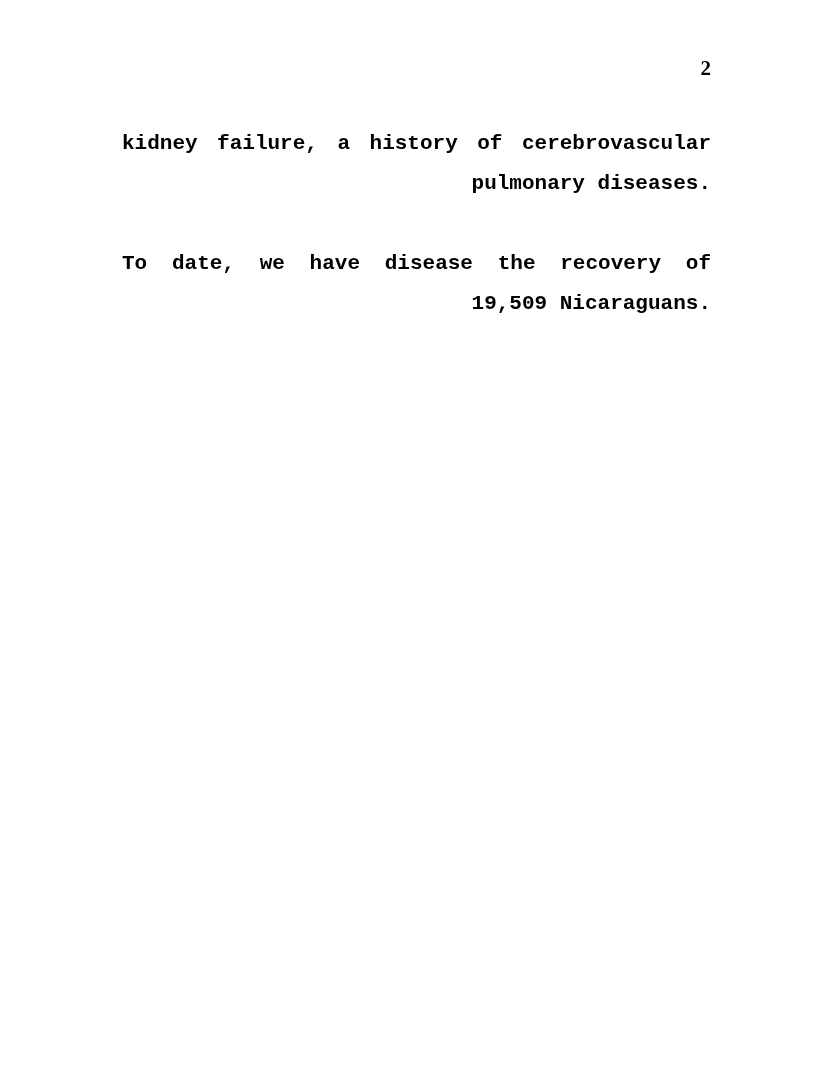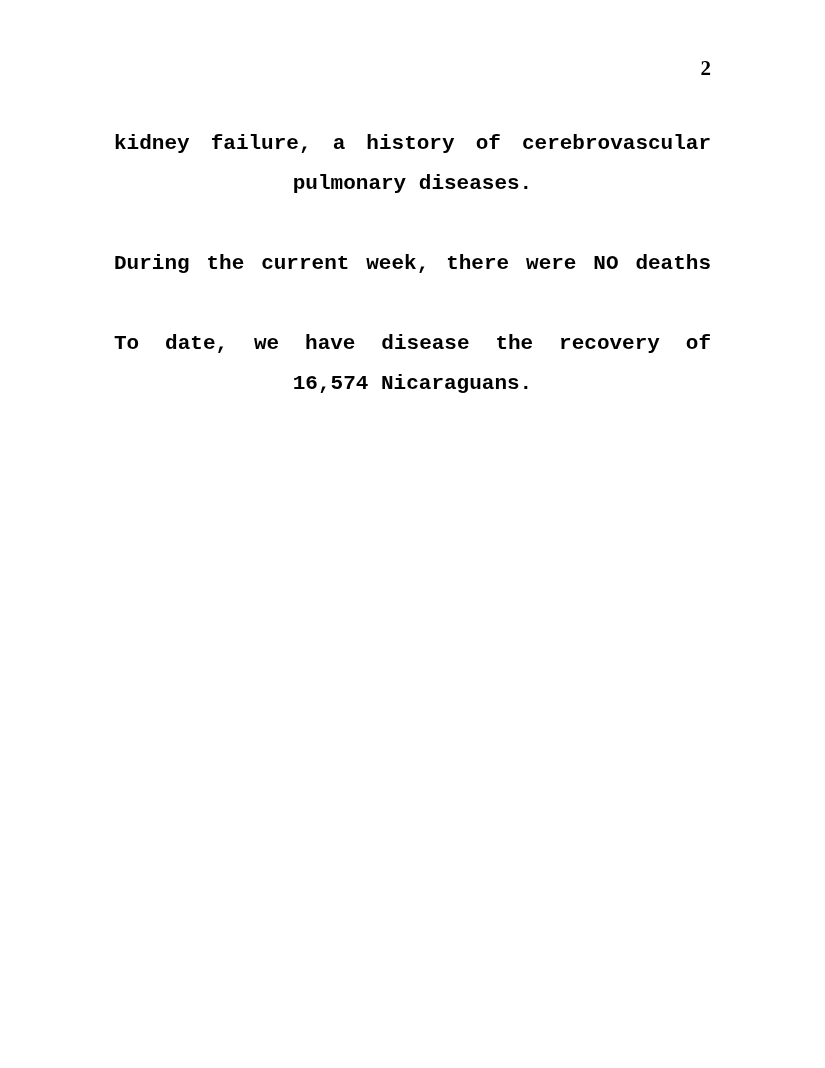--- a/index.html
+++ b/index.html
@@ -27,52 +27,52 @@
     font-family: "Liberation Serif", "DejaVu Serif", serif;
     font-weight: bold;
     font-size: 21px;
     line-height: 21px;
     text-align: right;
   }
 
   .body-text {
     margin-top: 45px;
     font-size: 21px;
+    margin-left: 8px;
   }
 
   .para {
     margin: 0 0 40px 0;
     padding: 0;
   }
 
   .line {
     display: block;
     line-height: 40px;
     white-space: normal;
-    text-align: center;
+    text-align: right;
   }
 
   .line.just {
     text-align: justify;
     text-align-last: justify;
   }
 </style>
 </head>
 <body>
 
 <div class="page">
   <div class="content">
     <div class="page-number">2</div>
     <div class="body-text">
         <p class="para">
           <span class="line just">kidney failure, a history of cerebrovascular</span>
           <span class="line">pulmonary diseases.</span>
         </p>
         <p class="para">
-          <span class="line just">During the current week, there were NO deaths</span>
         </p>
         <p class="para">
           <span class="line just">To date, we have disease the recovery of</span>
-          <span class="line">16,574 Nicaraguans.</span>
+          <span class="line">19,509 Nicaraguans.</span>
         </p>
       </div>
   </div>
 </div>
 
 </body></html>

